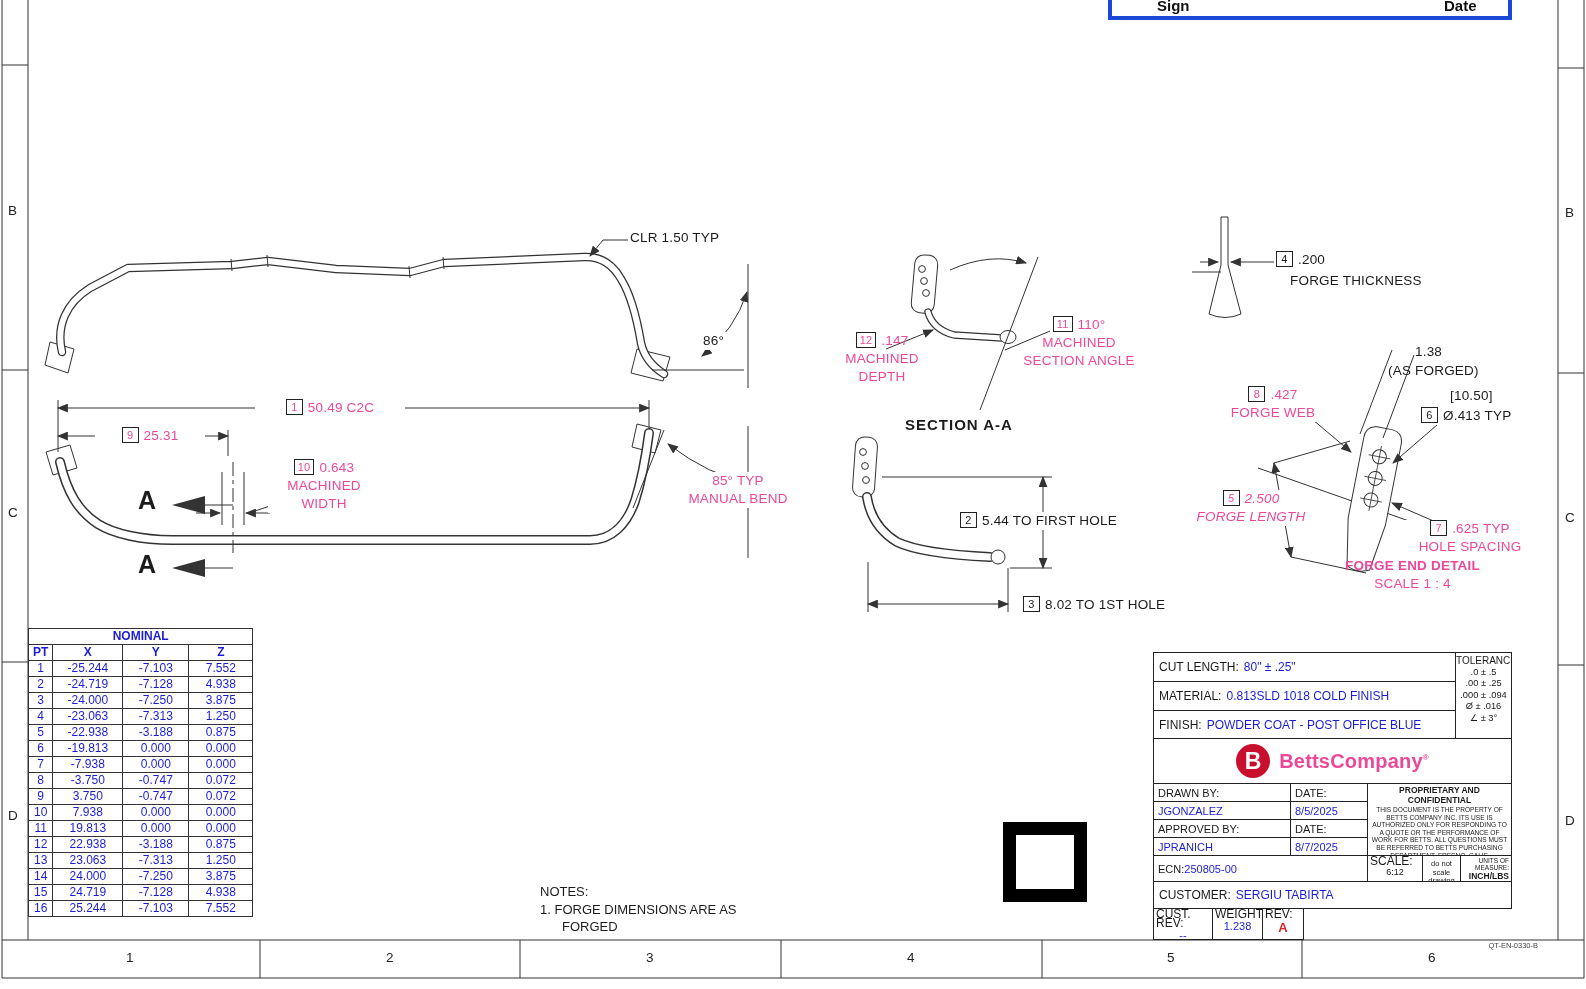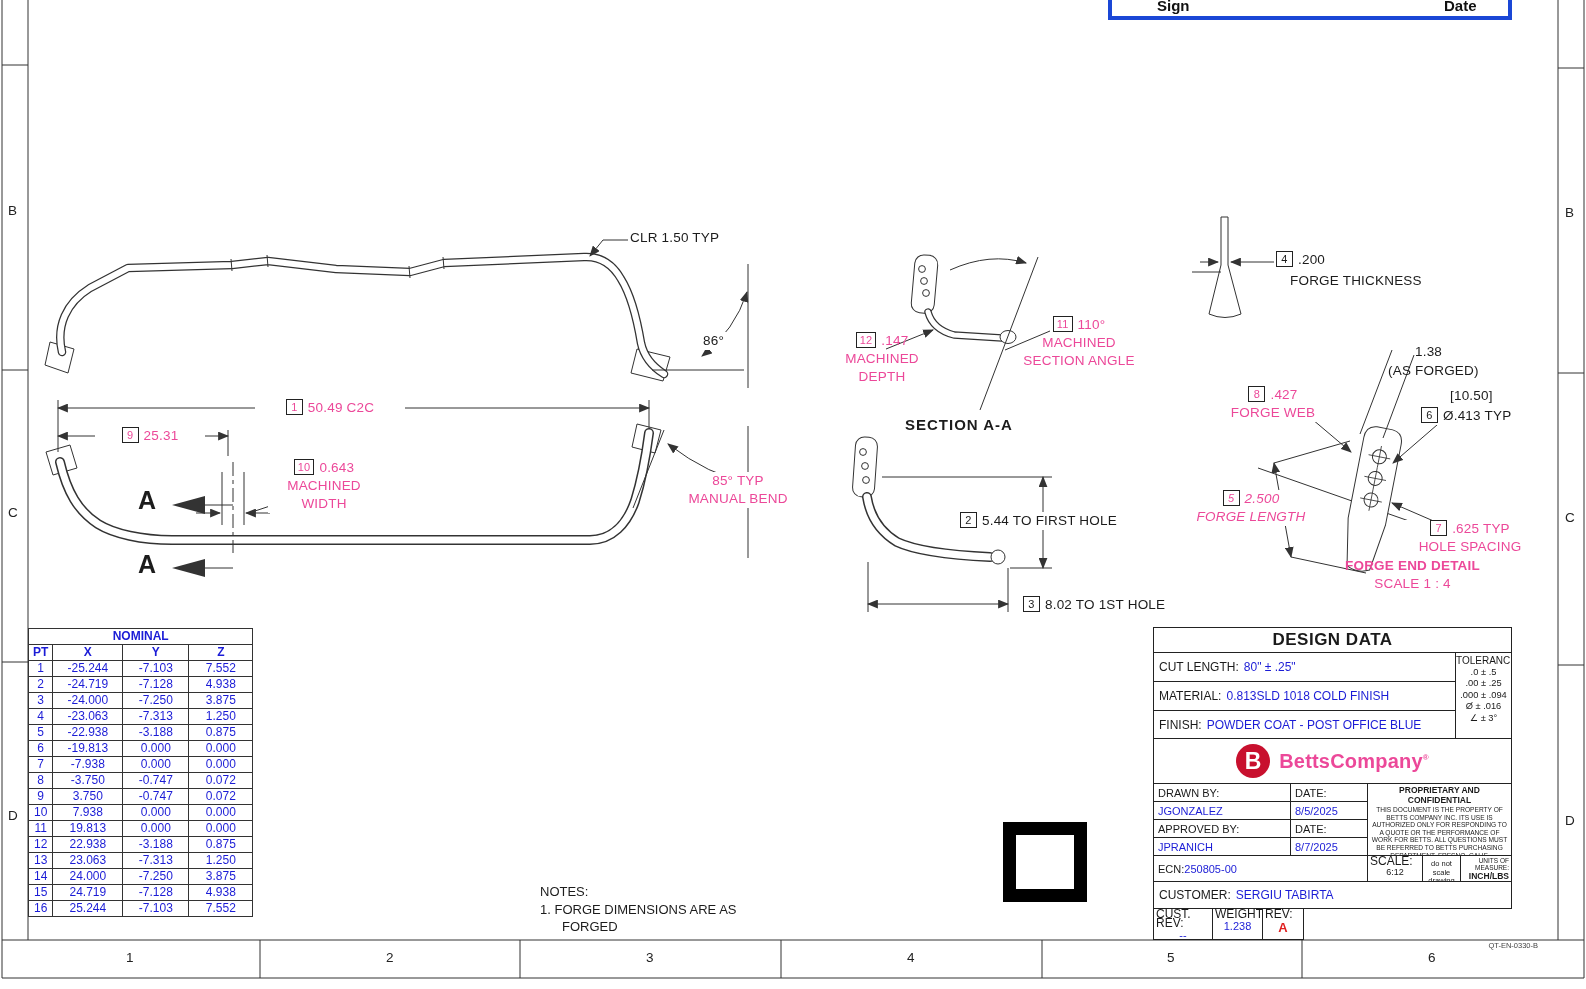--- a/index.html
+++ b/index.html
@@ -398,21 +398,20 @@
 
   <div class="notes">
     <div>NOTES:</div>
     <div>1. FORGE DIMENSIONS ARE AS</div>
     <div class="ind">FORGED</div>
   </div>
 
   <div class="black-square"></div>
 
   <div class="tblock">
-    <div class="tb-cell tb-title" style="left:0;top:0;width:359px;height:26px;">DESIGN DATA</div>
 
     <div class="tb-cell tb-line" style="left:0;top:25px;width:303px;height:30px;">
       <span>CUT LENGTH:</span>
       <span class="blue val">80" ± .25"</span>
     </div>
     <div class="tb-cell tb-line" style="left:0;top:54px;width:303px;height:30px;">
       <span>MATERIAL:</span>
       <span class="blue val">0.813SLD 1018 COLD FINISH</span>
     </div>
     <div class="tb-cell tb-line" style="left:0;top:83px;width:303px;height:29px;">

